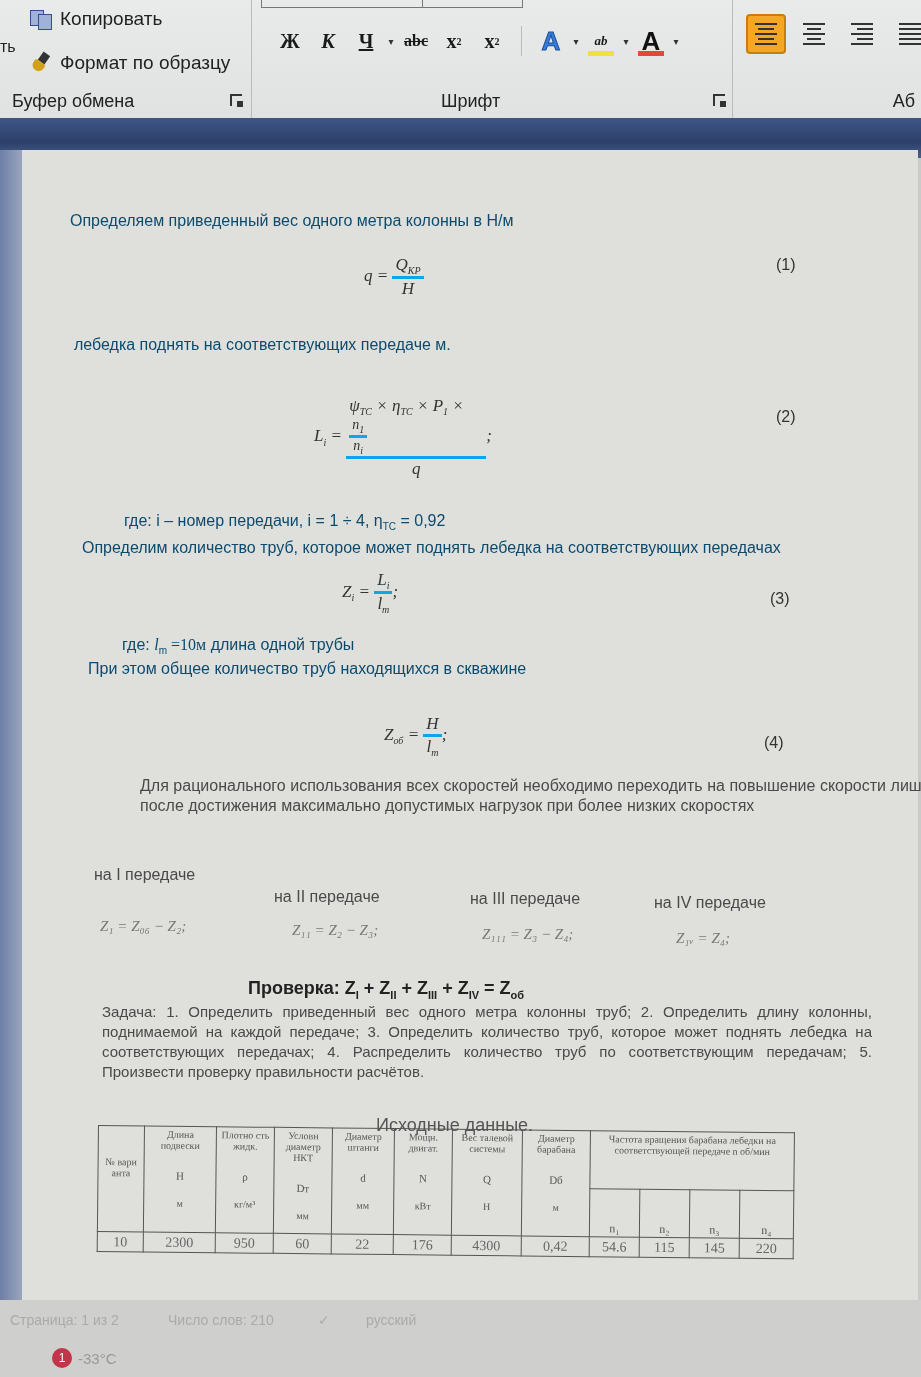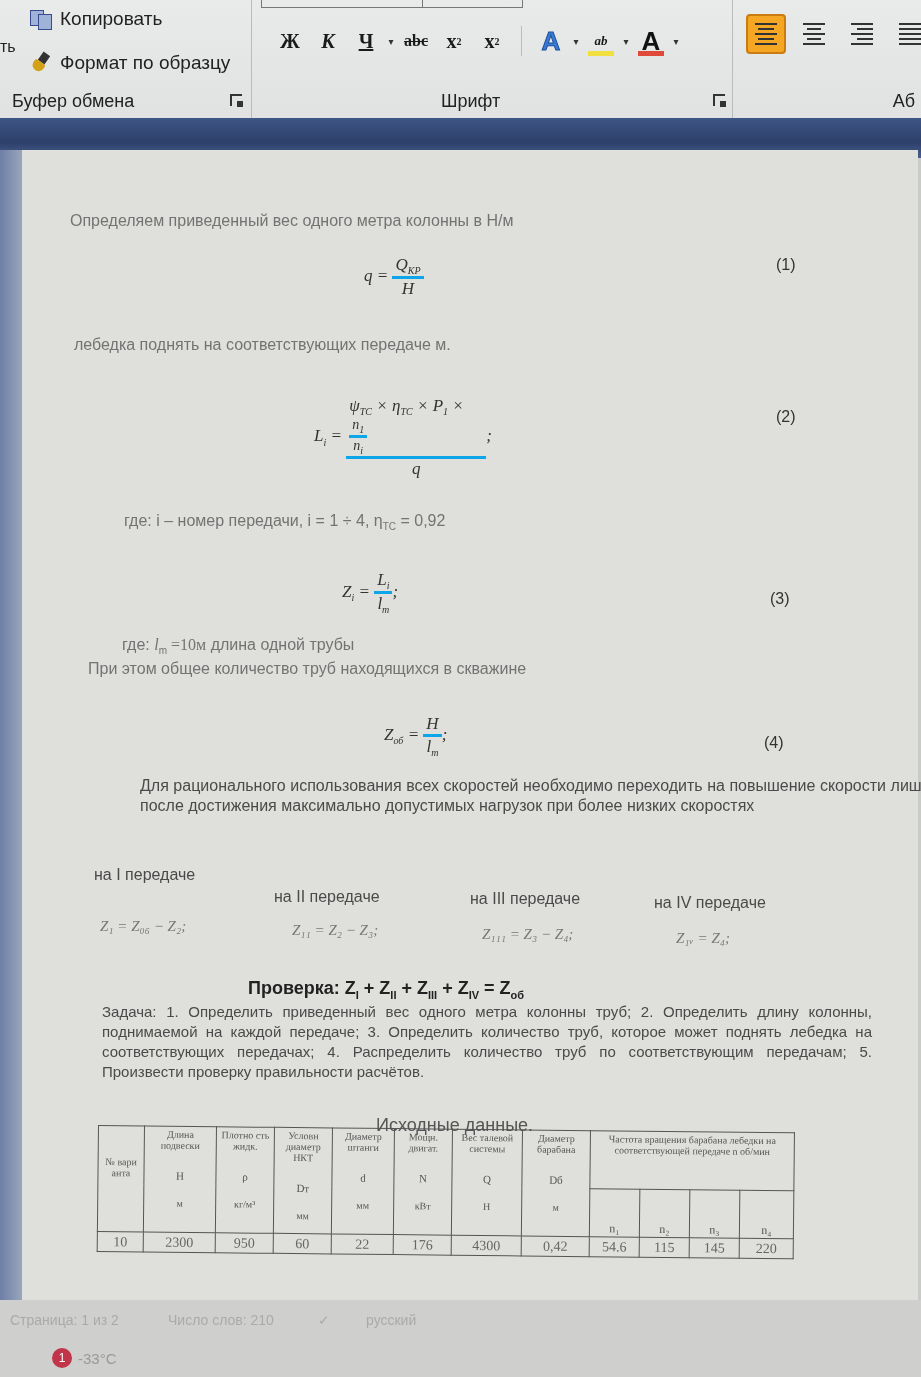--- a/index.html
+++ b/index.html
@@ -50,21 +50,21 @@
   .pb { width: 40px; height: 40px; display: flex; flex-direction: column; justify-content: center; align-items: center; gap: 3px; border-radius: 4px; cursor: pointer; }
   .pb.active { background: #f5a623; border: 2px solid #c97d10; }
   .pb i { display: block; height: 2px; background: #333; }
 
   
   .band { position: absolute; left: 0; top: 118px; width: 921px; height: 40px; background: linear-gradient(#3e5686, #2c3f6a 60%, #4a5f8c); }
   .side-strip { position: absolute; left: 0; top: 150px; width: 22px; height: 1150px; background: linear-gradient(90deg, #6e7fa6, #9aa5bd); }
 
   
   .page { position: absolute; left: 6px; top: 150px; width: 912px; height: 1150px; background: #dfe0dc; }
-  .t { position: absolute; font-size: 16px; color: #737373; white-space: nowrap; }
+  .t { position: absolute; font-size: 16px; color: #0c4a6e; white-space: nowrap; }
   .t.light { color: #4a4a4a; }
   .j { white-space: normal; text-align: justify; line-height: 20px; }
   .formula { position: absolute; font-family: "Liberation Serif", serif; font-style: italic; font-size: 17px; color: #333; }
   .frac { display: inline-flex; flex-direction: column; align-items: center; vertical-align: middle; }
   .frac .num { border-bottom: 3px solid #0ea5e9; padding: 0 3px; }
   .frac .den { padding: 0 3px; }
   .eqno { position: absolute; font-size: 16px; color: #333; }
   .sub { font-size: 10px; vertical-align: sub; }
   .sup { font-size: 10px; vertical-align: super; }
   .check { position: absolute; left: 242px; top: 828px; font-size: 18px; font-weight: bold; color: #222; }
@@ -196,20 +196,21 @@
             <span class="num"><span>n</span><span class="sub">1</span></span>
             <span class="den"><span>n</span><span class="sub">i</span></span>
           </span>
       </span>
       <span class="den">q</span>
     </span>;
   </div>
   <div class="eqno" style="left:770px;top:258px;">(2)</div>
 
   <div class="t" style="left:118px;top:362px;"><span>где: i – номер передачи, i = 1 ÷ 4,  η</span><span class="sub">ТС</span><span> = 0,92</span></div>
+  <div class="t" style="left:76px;top:389px;">Определим количество труб, которое может поднять лебедка на соответствующих передачах</div>
 
   <div class="formula" style="left:336px;top:420px;">
     <span>Z</span><span class="sub">i</span> =
     <span class="frac">
         <span class="num"><span>L</span><span class="sub">i</span></span>
         <span class="den"><span>l</span><span class="sub">m</span></span>
       </span>;
   </div>
   <div class="eqno" style="left:764px;top:440px;">(3)</div>
 

